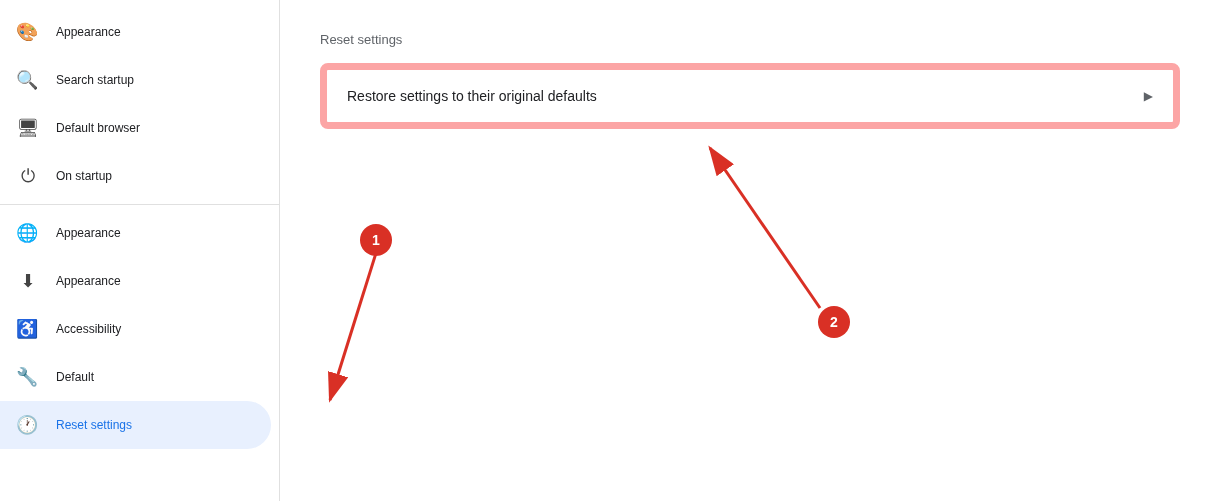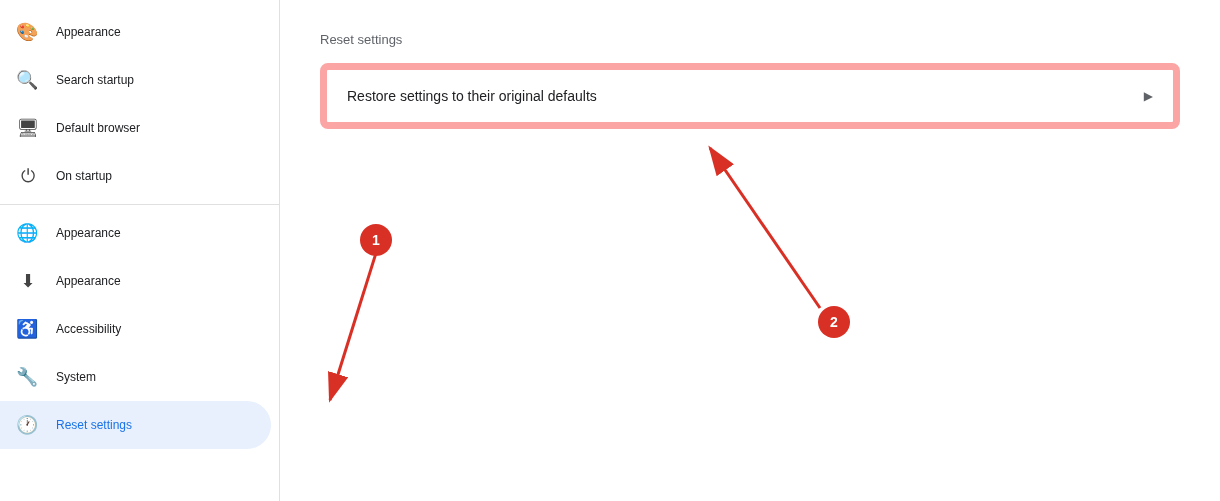--- a/index.html
+++ b/index.html
@@ -171,21 +171,21 @@
       <span class="label">Appearance</span>
     </div>
 
     <div class="nav-item">
       <span class="icon">♿</span>
       <span class="label">Accessibility</span>
     </div>
 
     <div class="nav-item">
       <span class="icon">🔧</span>
-      <span class="label">System</span>
+      <span class="label">Default</span>
     </div>
 
     <div class="nav-item active">
       <span class="icon">🕐</span>
       <span class="label">Reset settings</span>
     </div>
 
   </div>
 </div>
 

